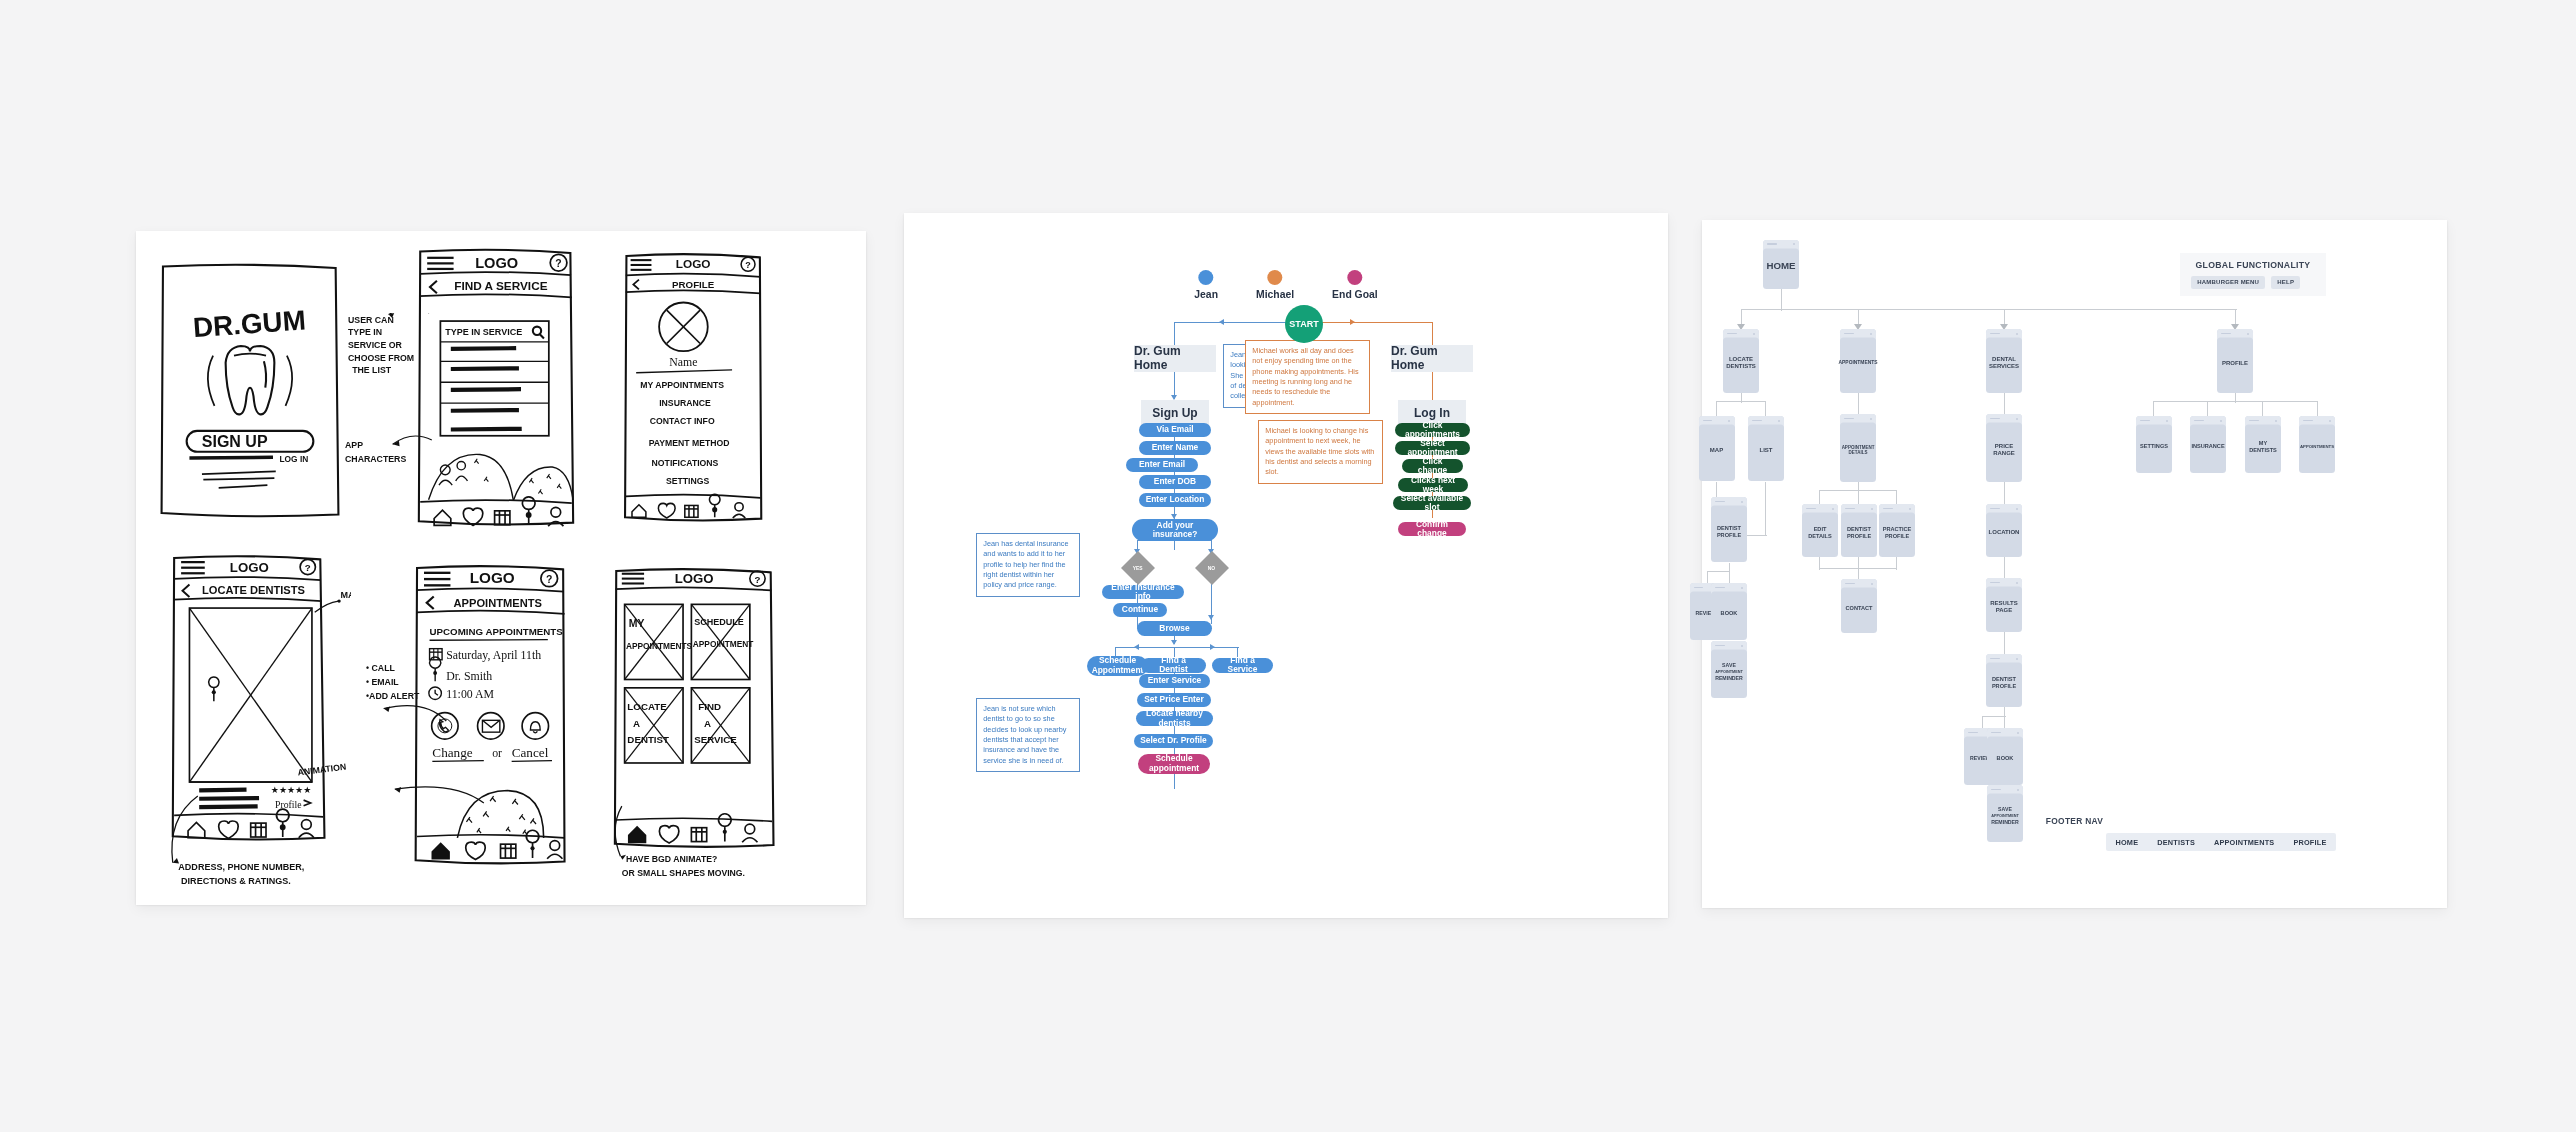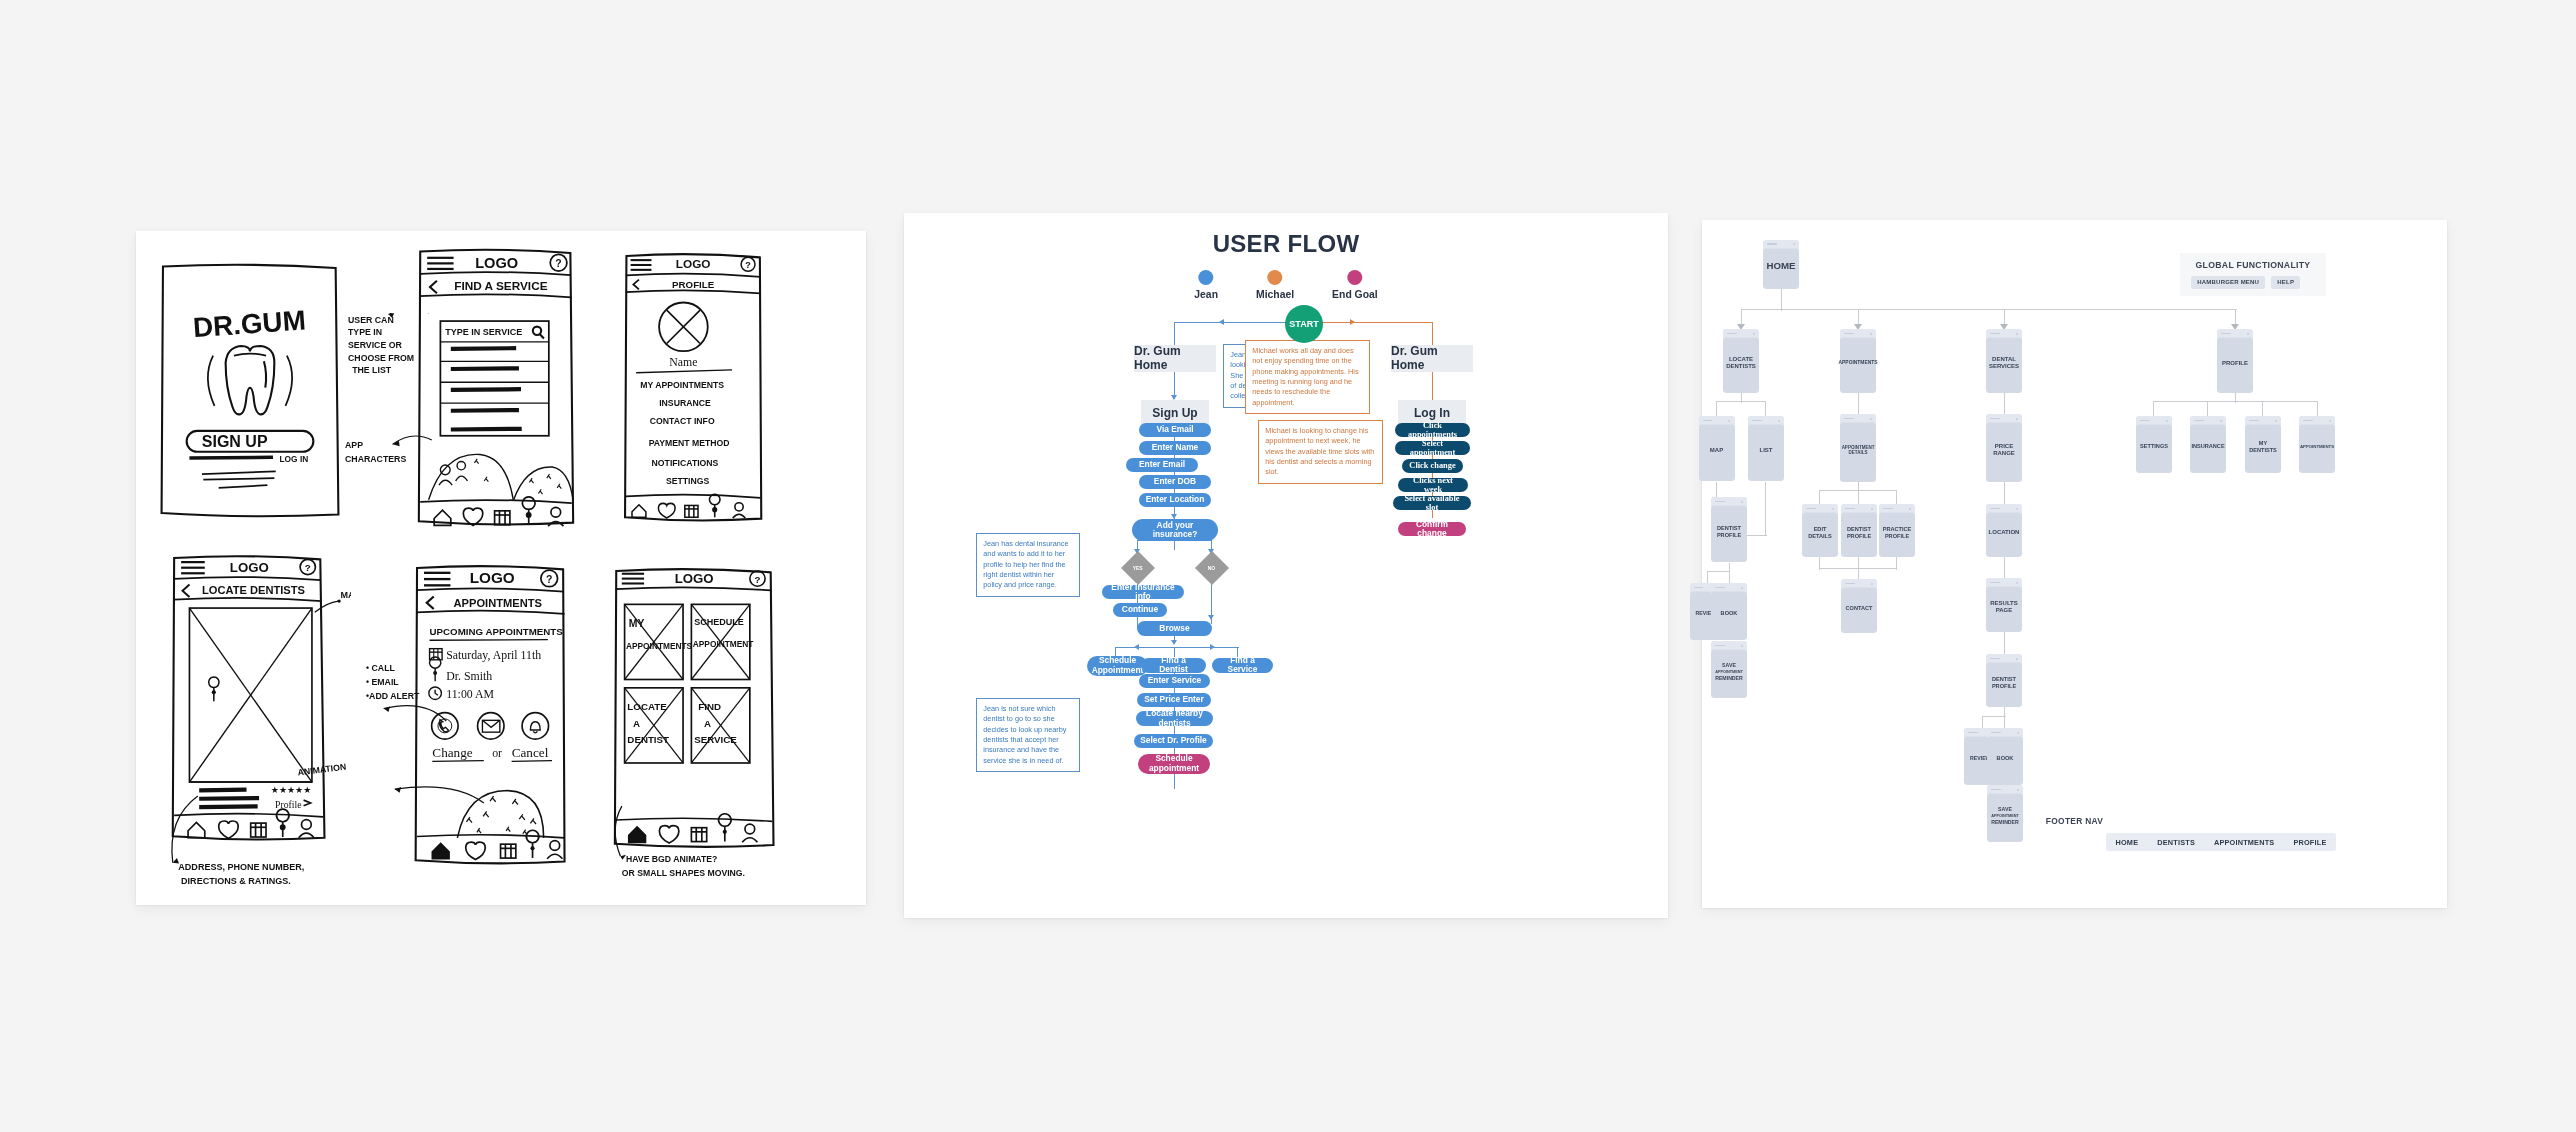--- a/index.html
+++ b/index.html
@@ -52,21 +52,21 @@
     height:26.5px; z-index:3;
   }
 
   .pill {
     position:absolute; border-radius:15.3px; color:#fff;
     font-size:8.4px; font-weight:bold; text-align:center;
     display:flex; align-items:center; justify-content:center;
     line-height:1.12; z-index:3; padding:0 5.6px;
   }
   .pill.blue { background:#4a90d9; }
-  .pill.orange { background:#0c4a6e;font-family:Liberation Serif, serif; }
+  .pill.orange { background:#14532d; }
   .pill.pink { background:#c2407e; }
 
   .dia {
     position:absolute; width:24px; height:24px; background:#9b9b9b;
     transform:rotate(45deg); z-index:3;
     display:flex; align-items:center; justify-content:center;
   }
   .dia span { transform:rotate(-45deg); color:#fff; font-size:4.9px; font-weight:bold; }
 
   .note {
@@ -486,21 +486,20 @@
         <text font-family="'Liberation Sans',sans-serif" font-size="12.5" font-weight="bold" fill="#111">
           <tspan x="20" y="428">HAVE BGD ANIMATE?</tspan>
           <tspan x="14" y="448">OR SMALL SHAPES MOVING.</tspan>
         </text>
       </svg>
     </div>
   </div>
 
   <div class="card" id="card-userflow">
 
-    <div class="uf-title">USER FLOW</div>
 
     <div class="uf-legend">
       <div class="lg">
         <div class="dot" style="background:#4a90d9"></div>
         <div class="lbl">Jean</div>
       </div>
       <div class="lg">
         <div class="dot" style="background:#e08a4b"></div>
         <div class="lbl">Michael</div>
       </div>

